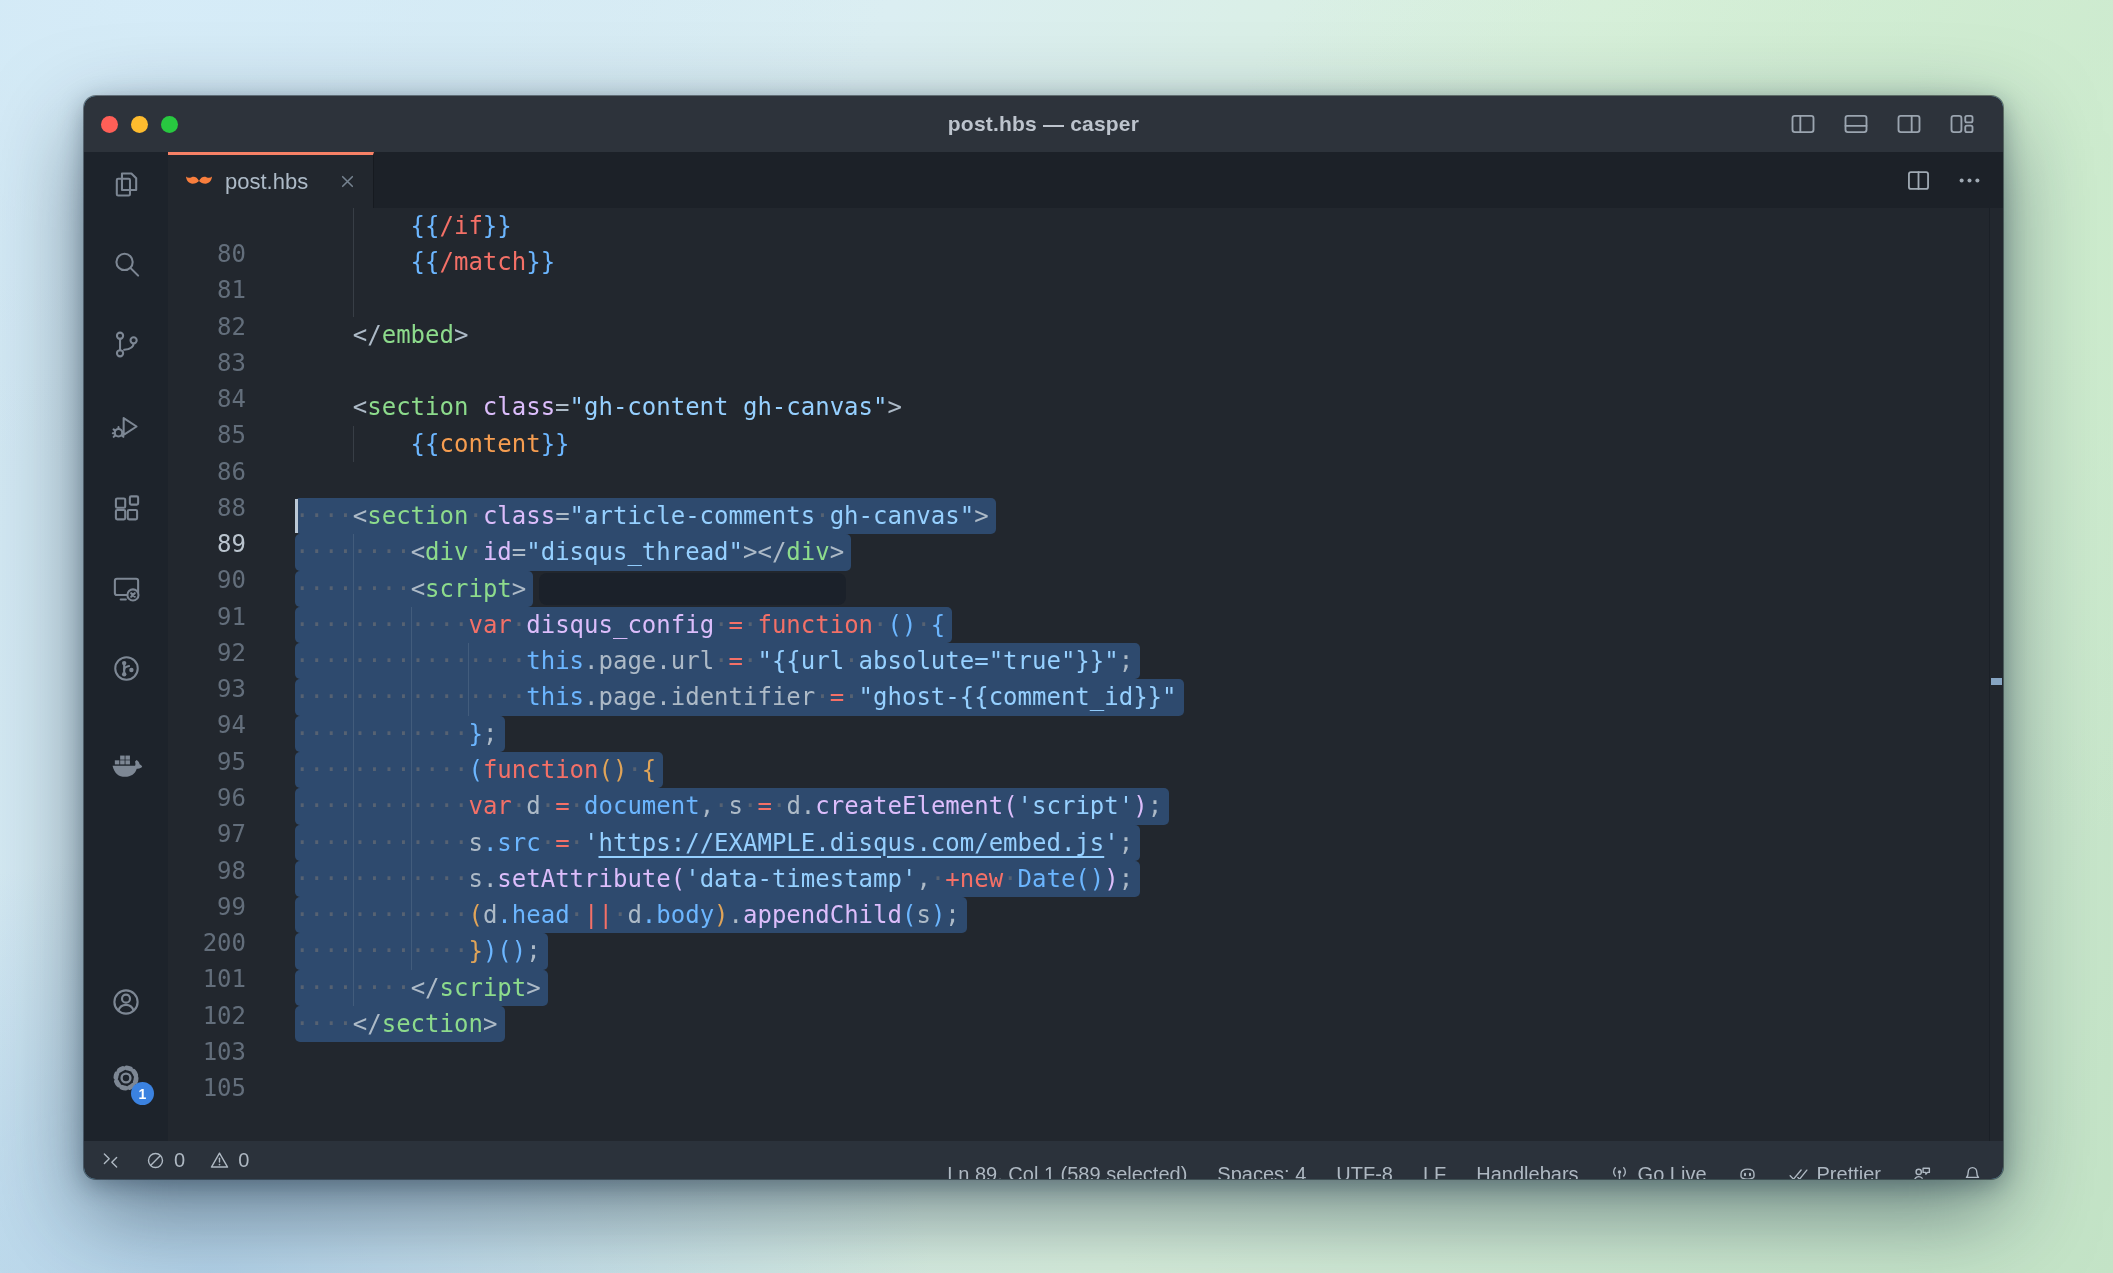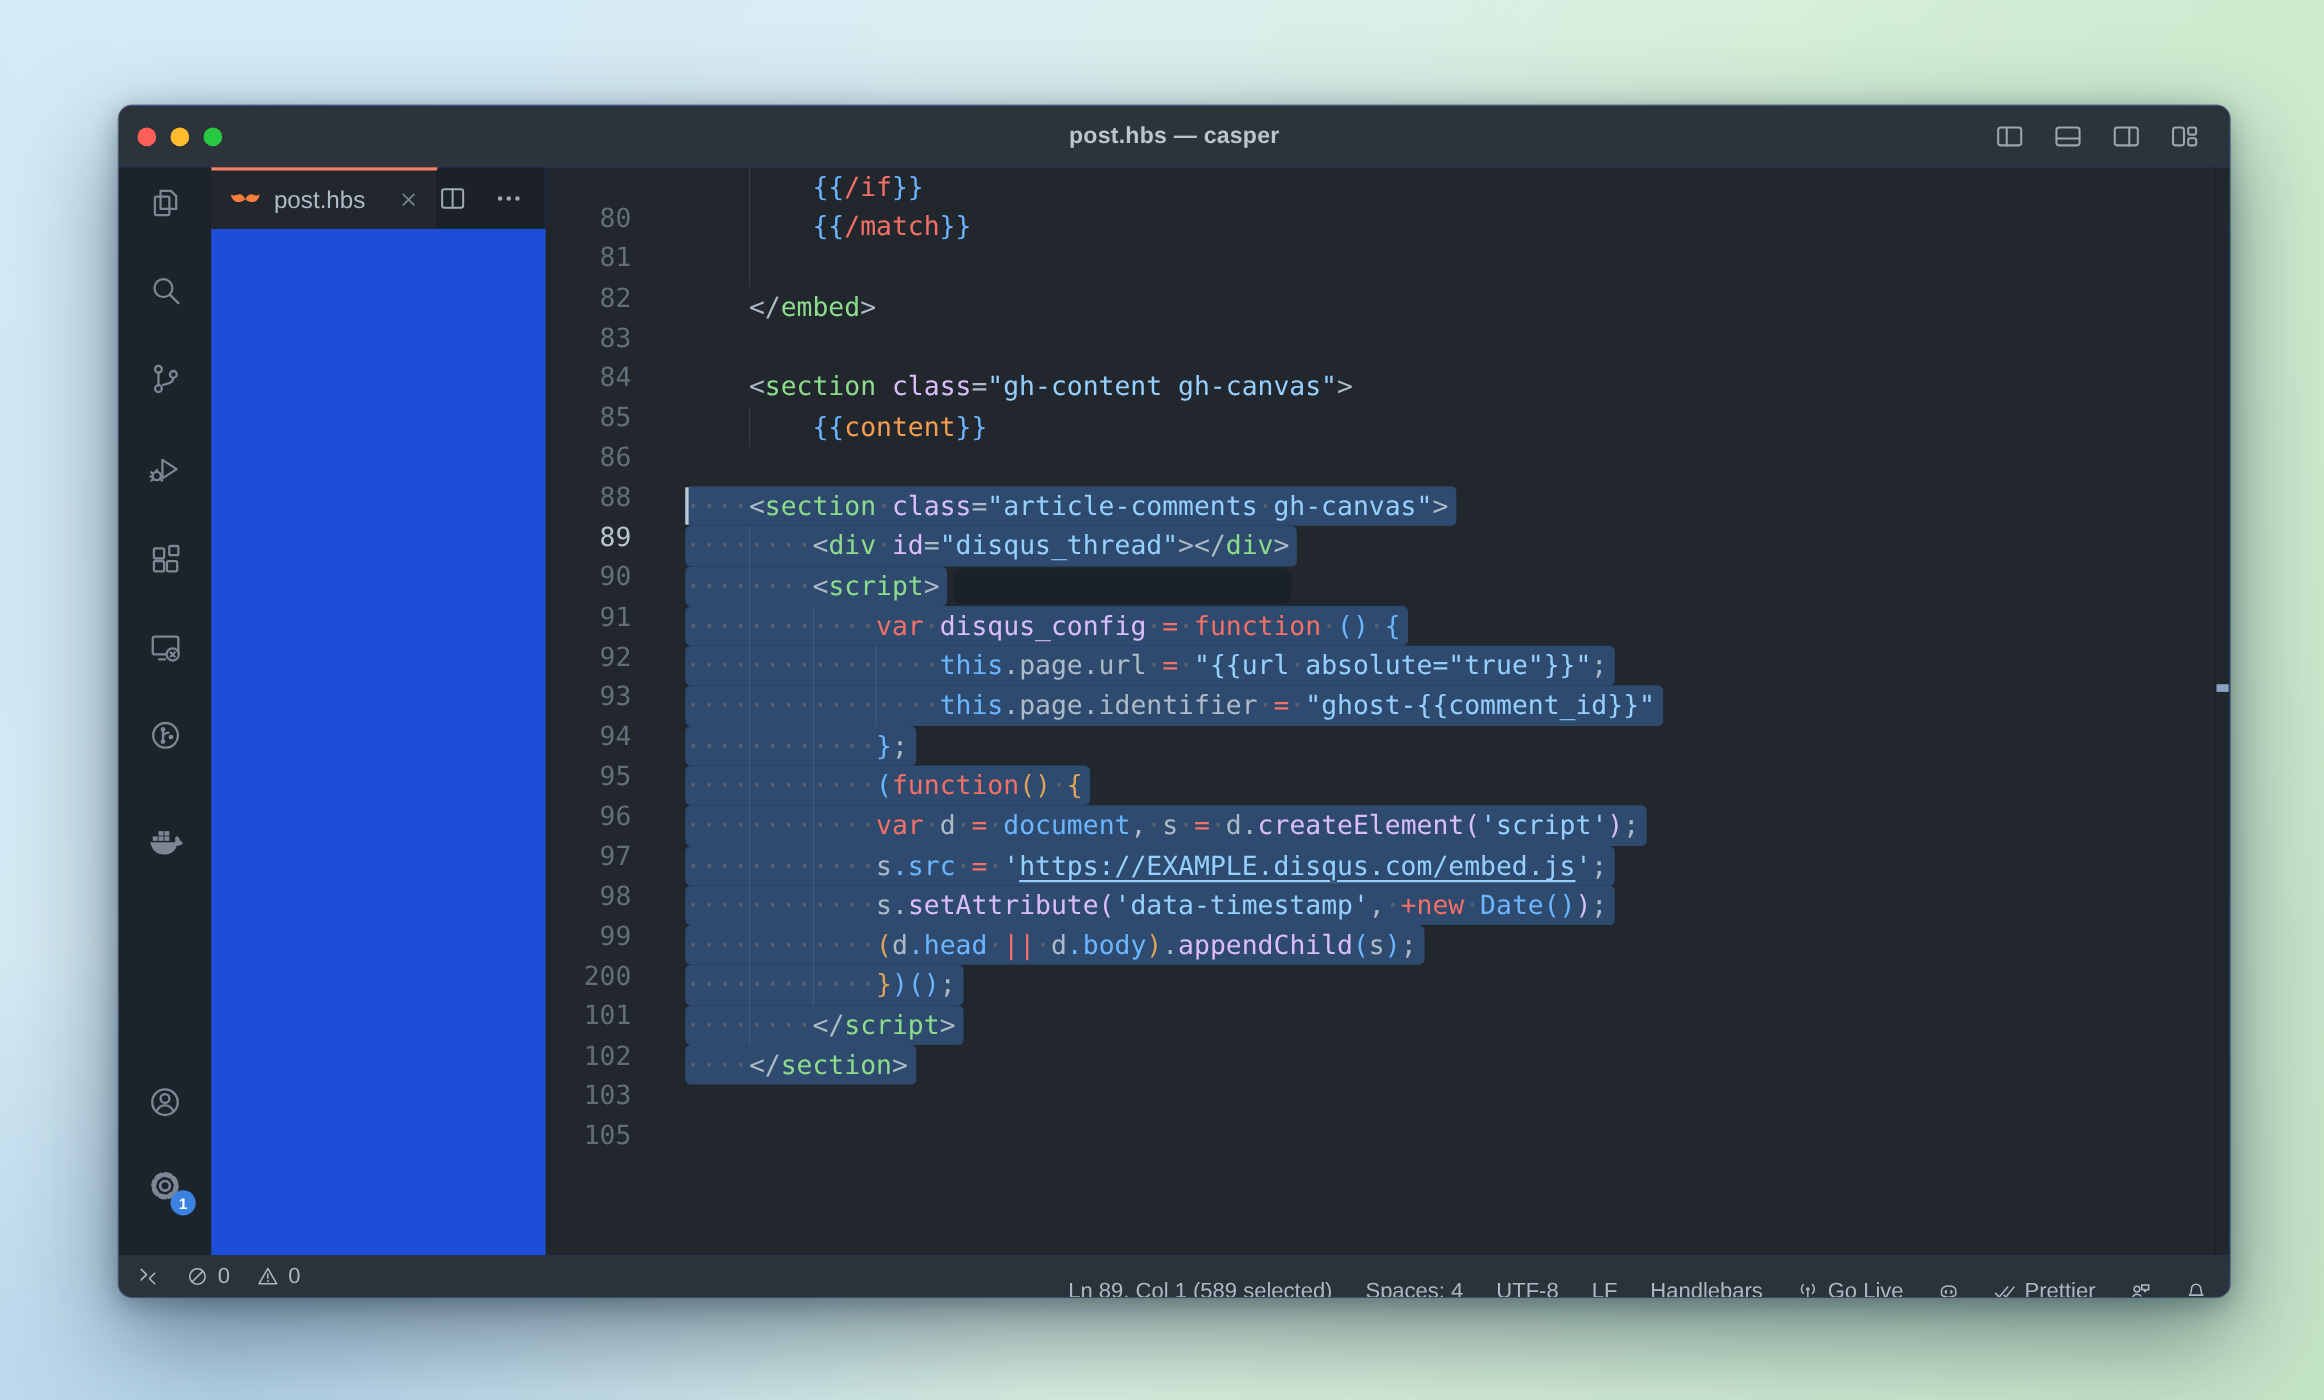--- a/index.html
+++ b/index.html
@@ -6,39 +6,39 @@
   html,body { width:2113px; height:1273px; overflow:hidden; }
   body{
     font-family:"Liberation Sans", sans-serif;
     background:
       radial-gradient(1200px 800px at 8% 0%, rgba(214,236,248,.9), rgba(214,236,248,0) 60%),
       radial-gradient(1400px 900px at 100% 20%, rgba(205,236,205,.85), rgba(205,236,205,0) 65%),
       radial-gradient(1200px 700px at 10% 100%, rgba(150,190,225,.55), rgba(150,190,225,0) 60%),
       linear-gradient(112deg,#cfe6f3 0%,#dbeef2 34%,#d9f0dd 62%,#c3e3c6 100%);
   }
   .window{
-    position:absolute; left:108px; top:96px; width:1919px; height:1083px;
-    background:#1d4ed8; border-radius:12px; overflow:hidden;
+    position:absolute; left:84px; top:96px; width:1919px; height:1083px;
+    background:#7dd3fc; border-radius:12px; overflow:hidden;
     box-shadow:0 34px 90px rgba(15,35,55,.5), 0 6px 24px rgba(15,35,55,.35), 0 0 0 1px rgba(0,0,0,.45);
   }
   
   .titlebar{ position:relative; height:56px; background:#2d333b; display:flex; align-items:center; }
   .traffic{ display:flex; gap:13px; padding-left:17px; }
   .light{ width:17px; height:17px; border-radius:50%; }
   .light.red{background:#ff5f57}.light.yellow{background:#febc2e}.light.green{background:#28c840}
   .win-title{ position:absolute; left:0; right:0; text-align:center; color:#bdc4cd; font-size:21px; font-weight:600; letter-spacing:.2px; }
   .tb-icons{ margin-left:auto; display:flex; gap:23px; padding-right:26px; color:#9ba5b0; }
   .tb-icons .icon-btn{ width:30px; height:30px; display:flex; align-items:center; justify-content:center; cursor:default; }
   
   .main{ display:flex; height:989px; }
   .activitybar{ position:relative; width:84px; background:#1d232b; flex:none; color:#7d8794; }
   .act-btn{ position:absolute; left:50%; transform:translateX(-50%); width:40px; height:40px; display:flex; align-items:center; justify-content:center; }
   .badge{ position:absolute; right:-8px; bottom:-7px; width:23px; height:23px; border-radius:50%; background:#3b82e0; color:#fff; font-size:14px; font-weight:700; display:flex; align-items:center; justify-content:center; font-family:"Liberation Sans",sans-serif; }
   
-  .editor-col{ flex:1; display:flex; flex-direction:row; min-width:0; }
+  .editor-col{ flex:1; display:flex; flex-direction:column; min-width:0; }
   .tabbar{ height:56px; background:#1c2128; display:flex; align-items:stretch; flex:none; }
   .tab{ width:206px; background:#22272e; border-top:3px solid #f78166; border-right:1px solid #161a20; display:flex; align-items:center; padding:0 14px 0 16px; gap:11px; }
   .tab-label{ color:#adbac7; font-size:22px; }
   .tab-close{ margin-left:auto; color:#768390; width:24px; height:24px; display:flex; align-items:center; justify-content:center; }
   .tab-actions{ margin-left:auto; display:flex; align-items:center; gap:24px; padding-right:20px; color:#a0aab4; }
   
   .editor{ position:relative; flex:1; background:#22272e; overflow:hidden;
            font-family:"DejaVu Sans Mono", monospace; font-size:24px; }
   :root{ --rowh:36.28px; }
   .code-row{ display:flex; height:var(--rowh); }

